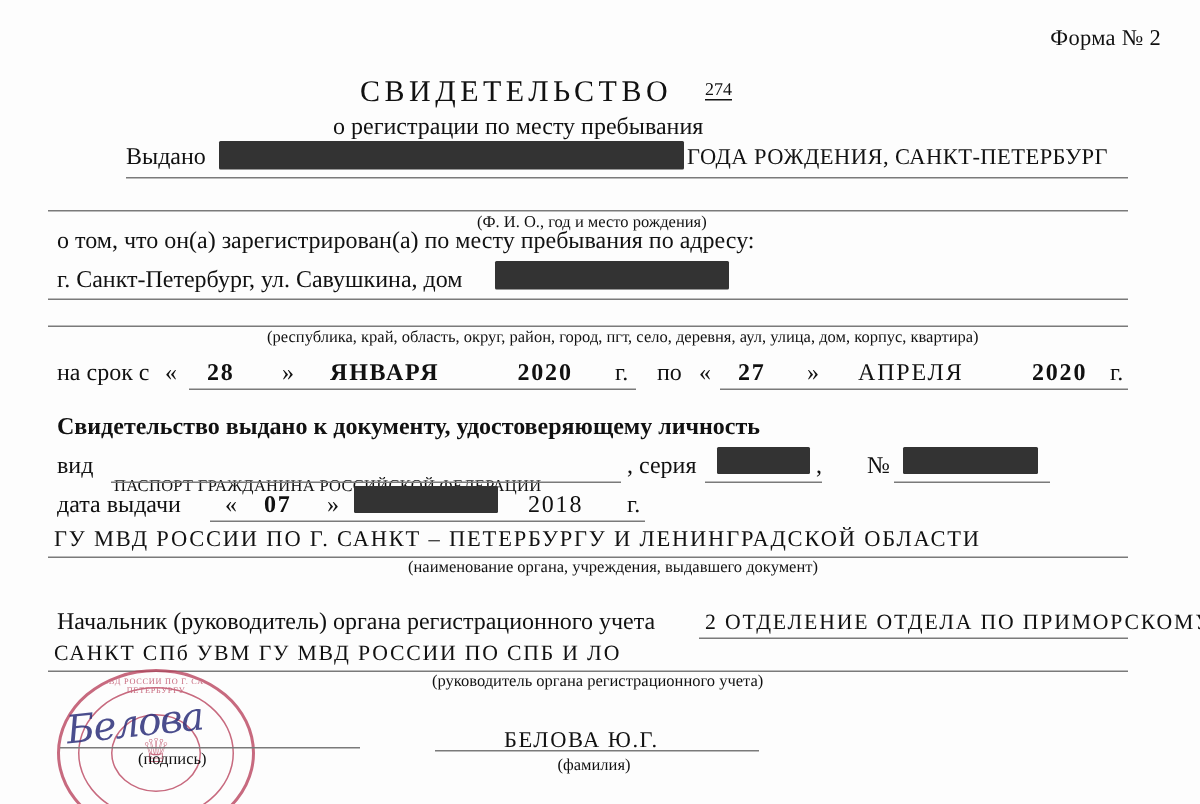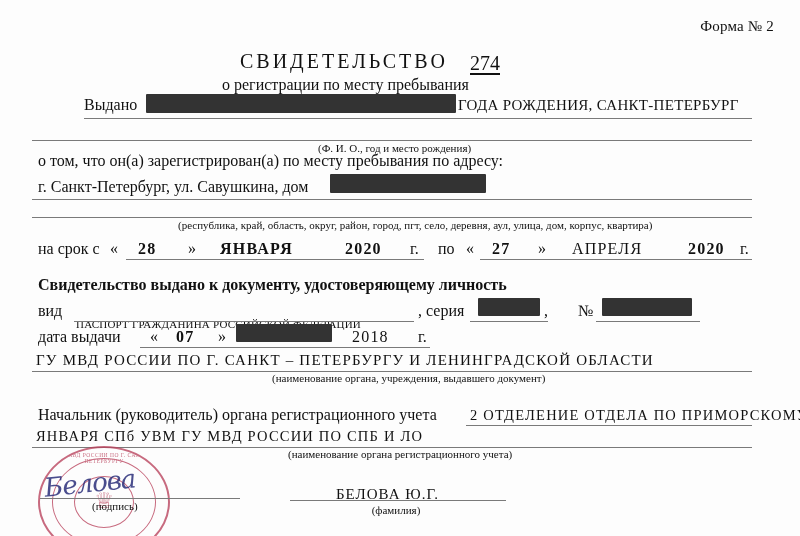--- a/index.html
+++ b/index.html
@@ -30,21 +30,21 @@
     top: 50px;
     left: 240px;
     font-size: 20px;
     letter-spacing: 3px;
     font-weight: normal;
   }
   .cert-number {
     position: absolute;
     top: 52px;
     left: 470px;
-    font-size: 20px;
+    font-size: 12px;
     text-decoration: underline;
     text-underline-offset: 3px;
   }
   .subtitle {
     position: absolute;
     top: 76px;
     left: 222px;
     font-size: 16px;
   }
 
@@ -224,23 +224,23 @@
   <div class="line" style="left:140px; top:347px; width:290px;"></div>
 
   <div class="row spaced" style="top:352px; left:36px; font-size:15px;">ГУ  МВД  РОССИИ  ПО  Г. САНКТ – ПЕТЕРБУРГУ  И  ЛЕНИНГРАДСКОЙ ОБЛАСТИ</div>
   <div class="line" style="left:32px; top:371px; width:720px;"></div>
   <div class="caption" style="top:372px; left:272px;">(наименование органа, учреждения, выдавшего документ)</div>
 
   <div class="row" style="top:406px; left:38px;">Начальник (руководитель) органа регистрационного учета</div>
   <div class="row spaced" style="top:407px; left:470px; font-size:14.5px;">2 ОТДЕЛЕНИЕ ОТДЕЛА  ПО ПРИМОРСКОМУ</div>
   <div class="line" style="left:466px; top:425px; width:286px;"></div>
 
-  <div class="row spaced" style="top:428px; left:36px; font-size:14.5px;">ЯНВАРЯ СПб УВМ  ГУ  МВД  РОССИИ  ПО  СПБ  И  ЛО</div>
+  <div class="row spaced" style="top:428px; left:36px; font-size:14.5px;">САНКТ СПб УВМ  ГУ  МВД  РОССИИ  ПО  СПБ  И  ЛО</div>
   <div class="line" style="left:32px; top:447px; width:720px;"></div>
-  <div class="caption" style="top:448px; left:288px;">(наименование органа регистрационного учета)</div>
+  <div class="caption" style="top:448px; left:288px;">(руководитель органа регистрационного учета)</div>
 
   <div class="stamp">
     <div class="stamp-inner"></div>
     <div class="stamp-core"></div>
     <div class="stamp-text-top">ГУ МВД РОССИИ ПО Г. САНКТ-ПЕТЕРБУРГУ</div>
     <div class="stamp-eagle">♕</div>
 
   </div>
 
   <div class="signature">Белова</div>

